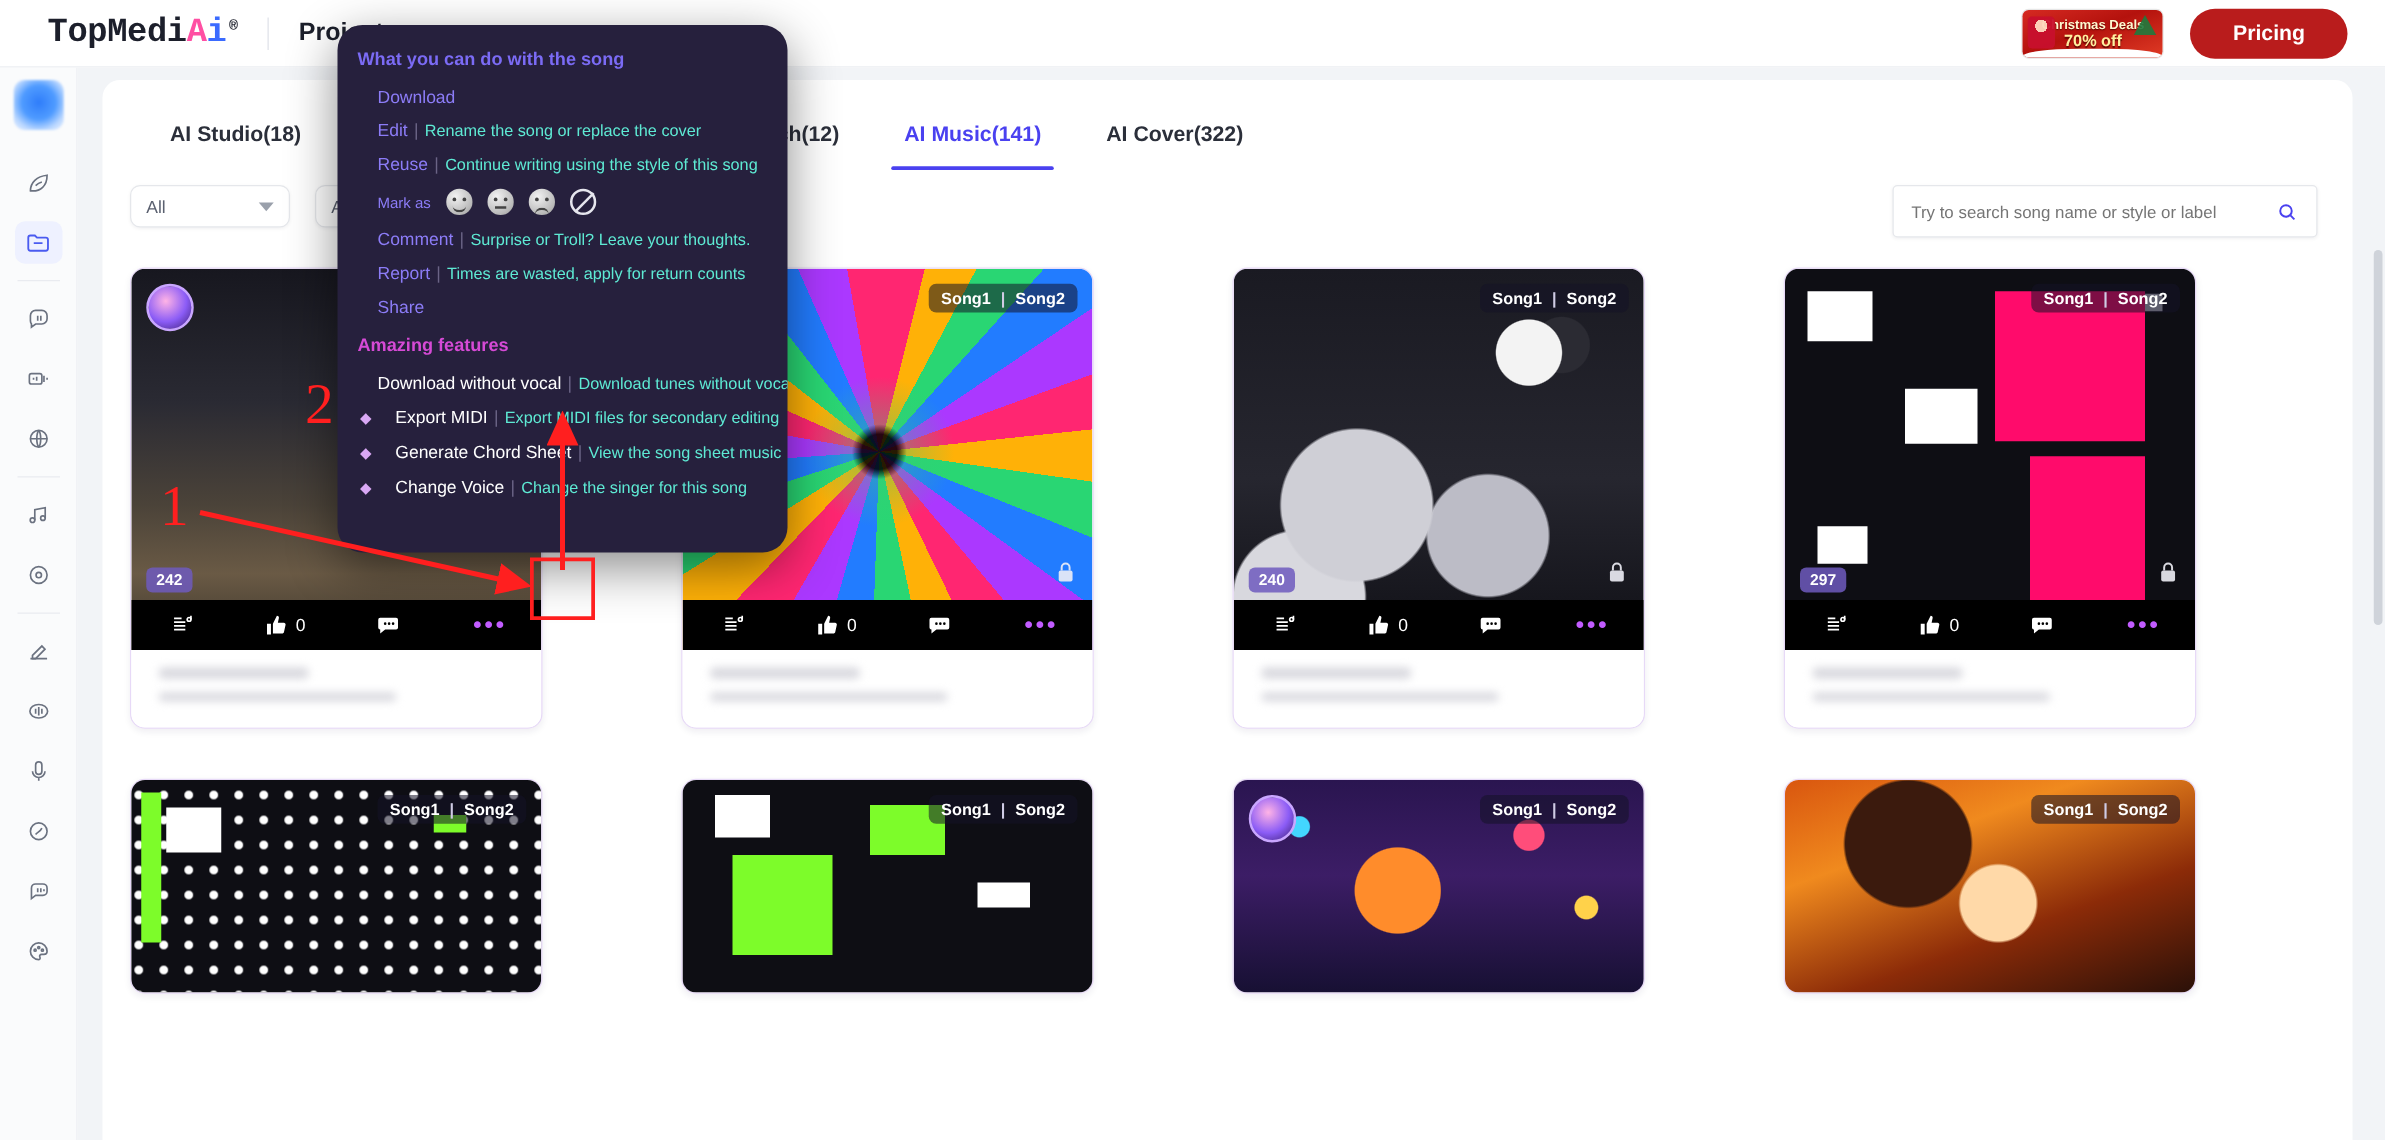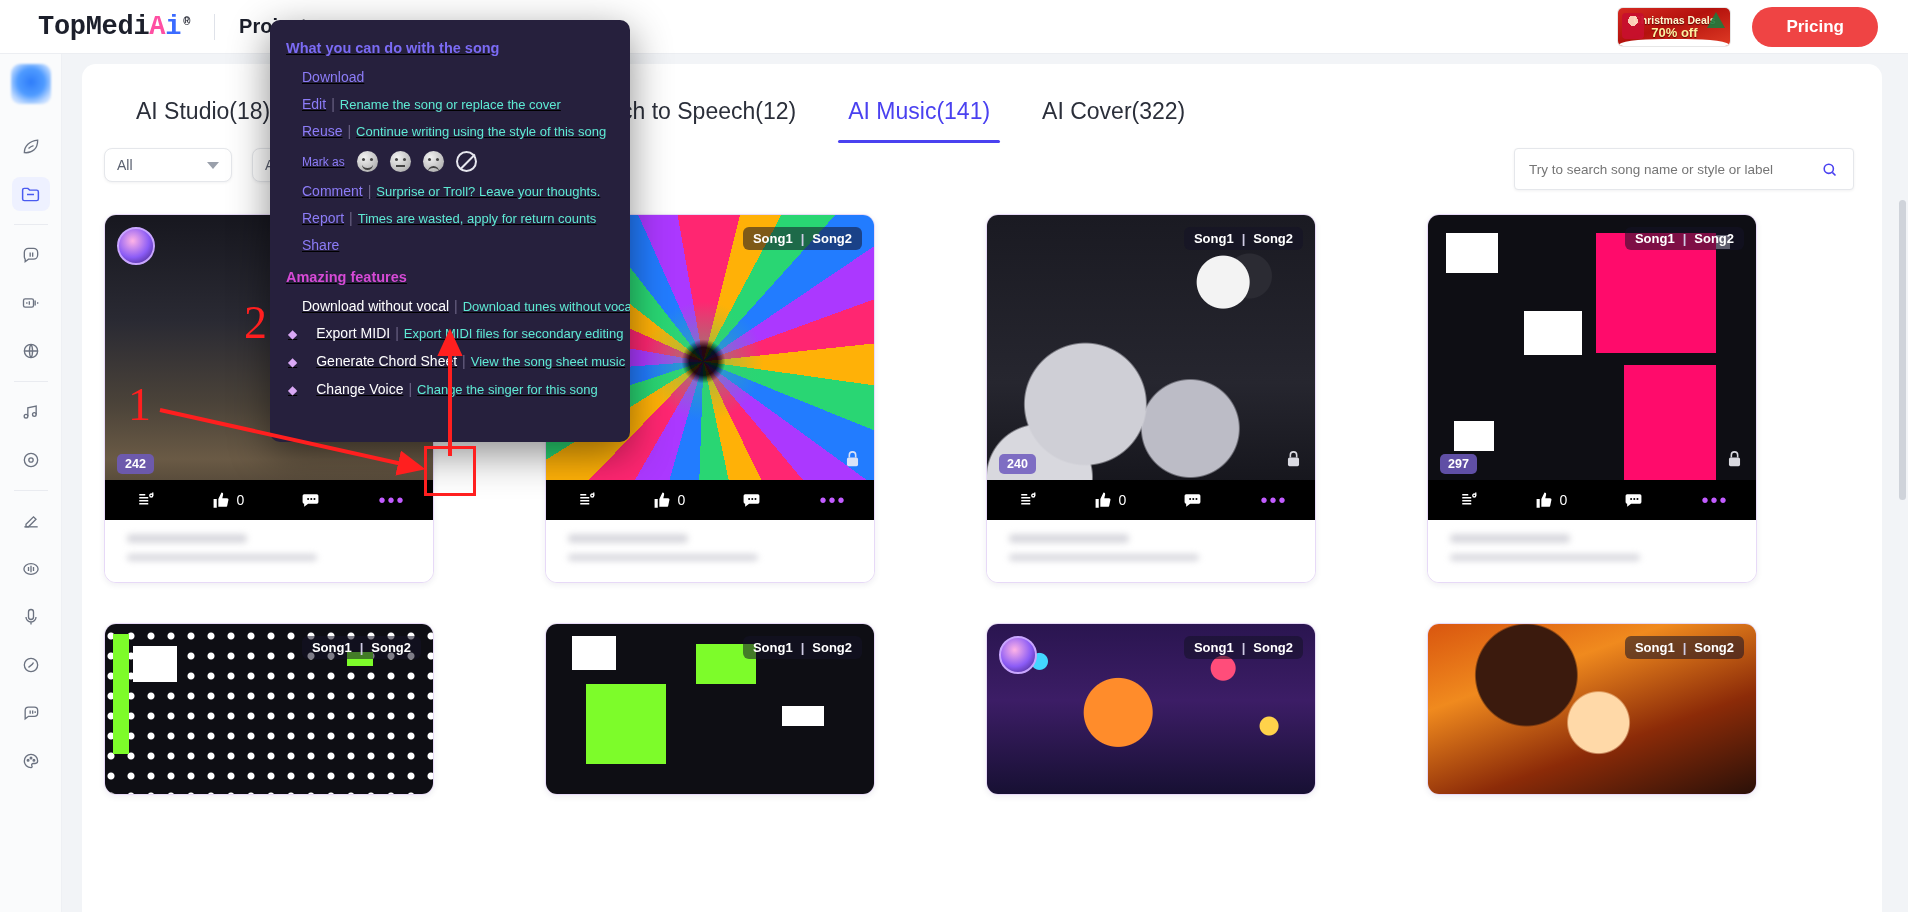--- a/index.html
+++ b/index.html
@@ -30,21 +30,21 @@
     box-shadow:0 0 0 1px #e6e6e6;
   }
   .xmas .l1 { font-size:10.5px; font-weight:700; color:#fff8d0; line-height:11px; text-shadow:0 1px 1px #5e0600;}
   .xmas .l2 { font-size:13px; font-weight:800; color:#fff0a0; line-height:13px; text-shadow:0 1px 1px #5e0600;}
   .xmas .snow { position:absolute; bottom:0; left:0; right:0; height:7px; background:#fff; border-radius:40% 40% 0 0 / 90% 90% 0 0;}
   .xmas .santa { position:absolute; left:4px; top:5px; width:22px;height:26px; background:
       radial-gradient(circle at 50% 30%, #ffd9bf 0 5px, transparent 5px),
       linear-gradient(#c8102e 0 100%); border-radius:4px; opacity:.95;}
   .xmas .tree { position:absolute; right:5px; top:4px; width:0;height:0;border-left:9px solid transparent;border-right:9px solid transparent;border-bottom:16px solid #1f7a3d; opacity:.9;}
   .pricing {
-    background:#ef4444; color:#fff; font-size:17px; font-weight:600;
+    background:#b91c1c; color:#fff; font-size:17px; font-weight:600;
     border:none; border-radius:22px; padding:10px 34px; cursor:pointer;
   }
 
   
   .rail {
     position:absolute; top:54px; left:0; width:62px; height:858px;
     background:#fafbfc; border-right:1px solid #eef0f4; z-index:20;
     display:flex; flex-direction:column; align-items:center; padding-top:10px;
   }
   .rail .logoblob {
@@ -61,21 +61,21 @@
 
   
   .main { position:absolute; top:54px; left:62px; width:1846px; height:858px; background:#f2f4f7; }
   .panel {
     position:absolute; left:20px; top:10px; width:1800px; height:860px;
     background:#ffffff; border-radius:14px 14px 0 0;
   }
 
   .tabs { position:absolute; top:22px; left:28px; display:flex; gap:0; }
   .tab {
-    font-size:23px; font-weight:400; color:#2b2f3a; padding:12px 26px; cursor:pointer;
+    font-size:17px; font-weight:700; color:#2b2f3a; padding:12px 26px; cursor:pointer;
     position:relative; white-space:nowrap;
   }
   .tab.active { color:#4a41f0; }
   .tab.active:after {
     content:""; position:absolute; left:16px; right:16px; bottom:-6px; height:3px;
     background:#4a41f0; border-radius:2px;
   }
 
   .filterrow { position:absolute; top:84px; left:22px; right:28px; height:40px; }
   .sel {
@@ -127,22 +127,22 @@
   .act { flex:1; display:flex; align-items:center; justify-content:center; gap:6px; cursor:pointer; height:100%; font-size:14px;}
   .act .dots { color:#c25cff; letter-spacing:2px; font-size:20px; line-height:10px;}
   .blurbody { height:62px; background:#fff; position:relative; }
   .blurline { position:absolute; left:22px; height:9px; border-radius:4px; background:#d8d8de; filter:blur(3.2px); }
   .bl1 { top:14px; width:120px; }
   .bl2 { top:34px; width:190px; height:7px;}
 
   
   .menu {
     position:absolute; left:270px; top:20px; width:360px; height:422px;
-    background:#26203d; border-radius:10px; z-index:60; padding:14px 0 0 0;
-    box-shadow:0 12px 40px rgba(0,0,0,.45); overflow:hidden;text-decoration:underline;
+    background:#26203d; border-radius:20px; z-index:60; padding:14px 0 0 0;
+    box-shadow:0 12px 40px rgba(0,0,0,.45); overflow:hidden;
   }
   .mh { font-size:14.5px; font-weight:700; color:#7b6bf5; padding:6px 0 8px 16px; }
   .mh.pink { color:#d64ad6; }
   .mi { padding:4px 0 4px 32px; font-size:14px; line-height:19px; white-space:nowrap; cursor:pointer; }
   .mi .k { color:#8c7cf7; }
   .mi .pipe { color:#6b6486; margin:0 5px; }
   .mi .d { color:#5eead4; font-size:13px; }
   .mi.v .k { color:#ffffff; }
   .gem { color:#d9a8f5; font-size:12px; margin-right:5px; position:relative; left:-14px;}
   .markrow { padding:6px 0 6px 32px; display:flex; align-items:center; gap:12px; }

